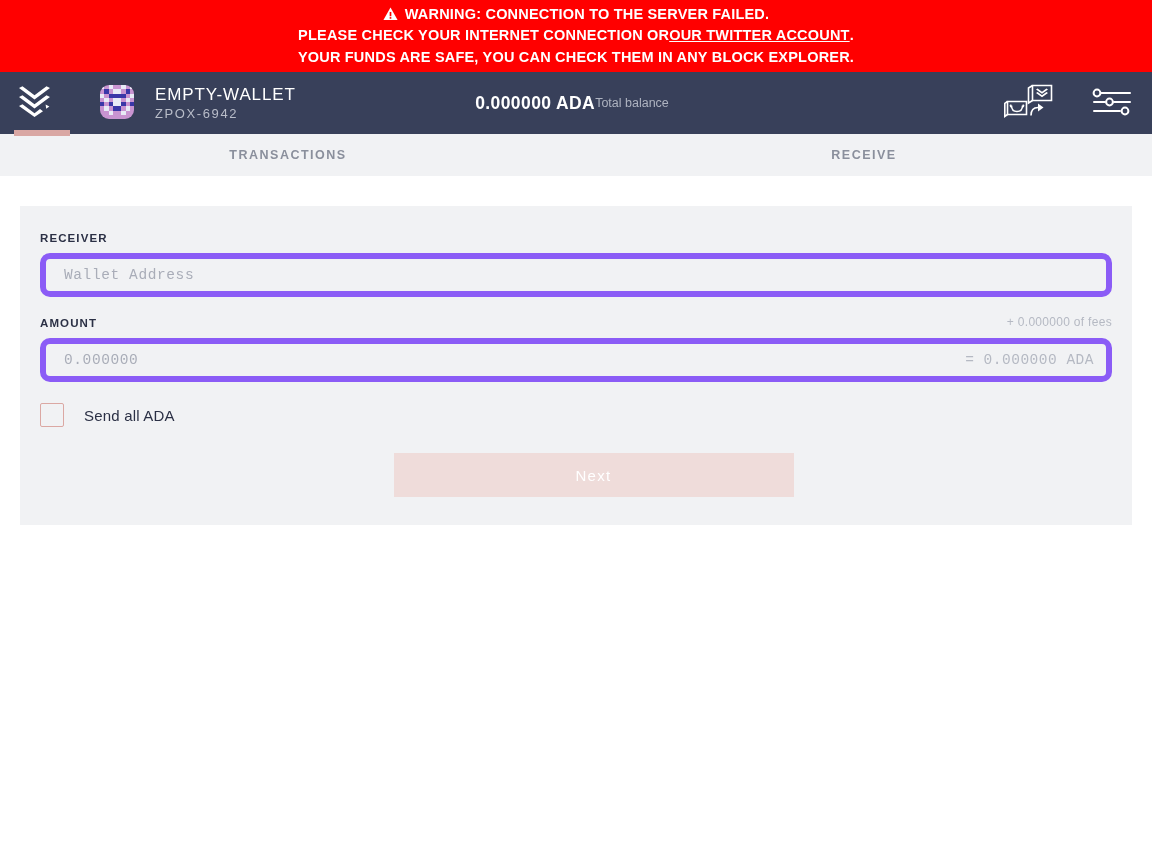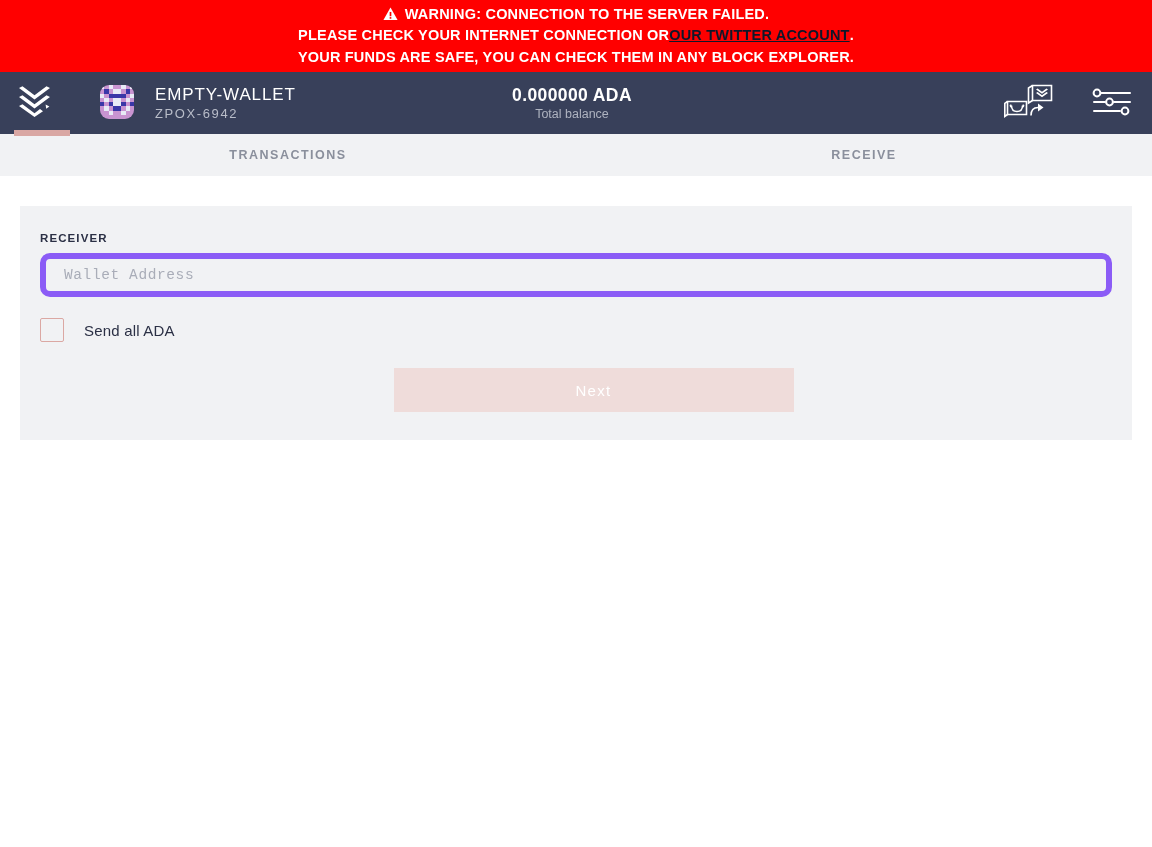--- a/index.html
+++ b/index.html
@@ -30,21 +30,21 @@
   .warn-line { display: flex; align-items: center; justify-content: center; white-space: nowrap; }
   .warn-icon {
     display: inline-flex;
     align-items: center;
     justify-content: center;
     margin-right: 7px;
     position: relative;
     top: -1px;
   }
   .warn-link {
-    color: #0f172a;
+    color: #ffffff;
     text-decoration: underline;
     font-weight: bold;
   }
 
   
   .header {
     position: relative;
     width: 100%;
     height: 62px;
     background: #38405a;
@@ -94,21 +94,21 @@
     font-size: 13px;
     letter-spacing: 1.6px;
     line-height: 17px;
   }
   .balance-block {
     position: absolute;
     left: 0; right: 8px;
     top: 0;
     height: 62px;
     display: flex;
-    flex-direction: column;
+    flex-direction: row;
     align-items: center;
     justify-content: center;
     pointer-events: none;
   }
   .balance-amount {
     color: #ffffff;
     font-size: 17.5px;
     font-weight: bold;
     letter-spacing: 0.4px;
     line-height: 22px;
@@ -404,20 +404,30 @@
 </div>
 
 <div class="page">
   <div class="card">
 
     <div class="field-group">
       <span class="field-label">RECEIVER</span>
       <input class="text-input" type="text" placeholder="Wallet Address" style="">
     </div>
 
+    <div class="field-group last">
+      <div class="label-row">
+        <span class="field-label">AMOUNT</span>
+        <span class="fees-note">+ 0.000000 of fees</span>
+      </div>
+      <div class="amount-wrap">
+        <input class="text-input" type="text" placeholder="0.000000" style="">
+        <span class="amount-suffix">= 0.000000 ADA</span>
+      </div>
+    </div>
 
     <div class="checkbox-row">
       <span class="checkbox-box"></span>
       <span class="checkbox-label">Send all ADA</span>
     </div>
 
     <div class="next-row">
       <button class="next-button" disabled="">Next</button>
     </div>
 

